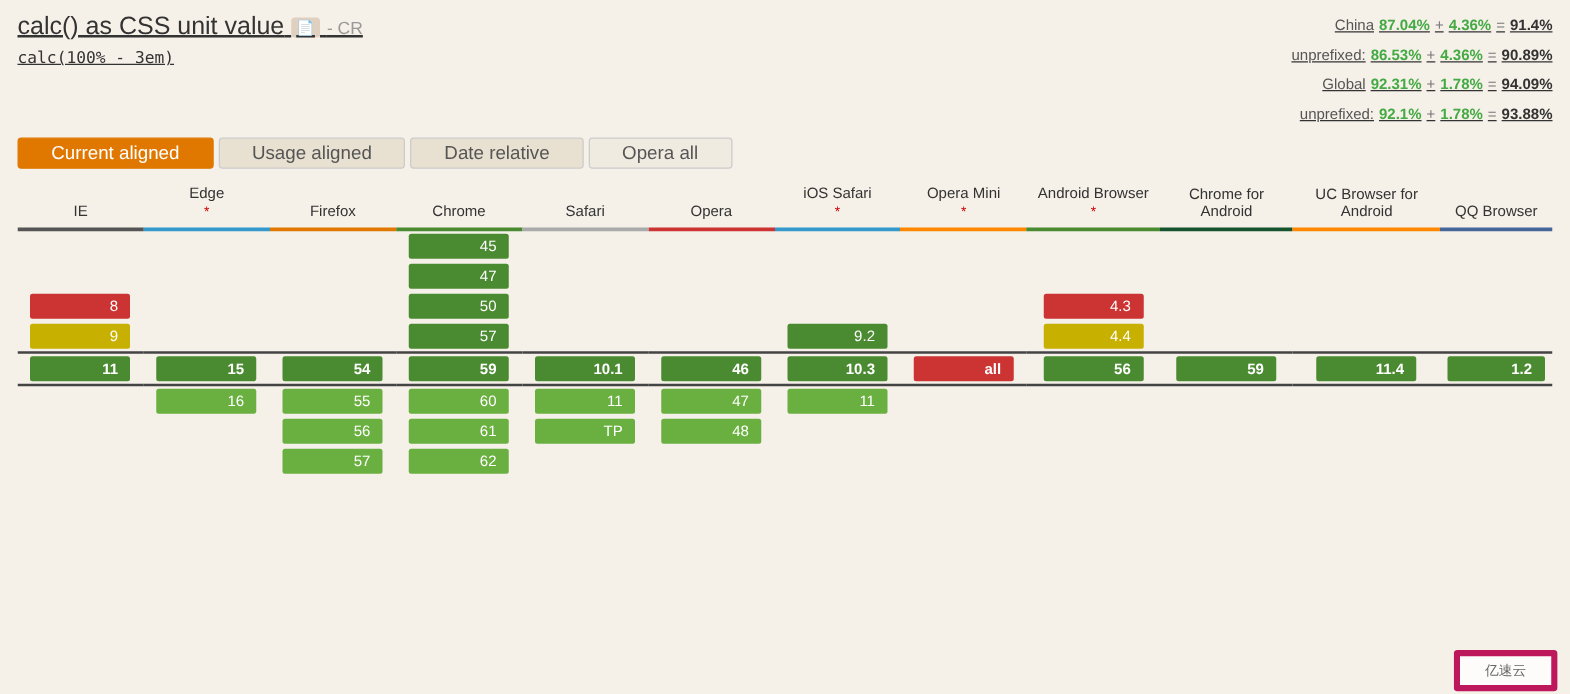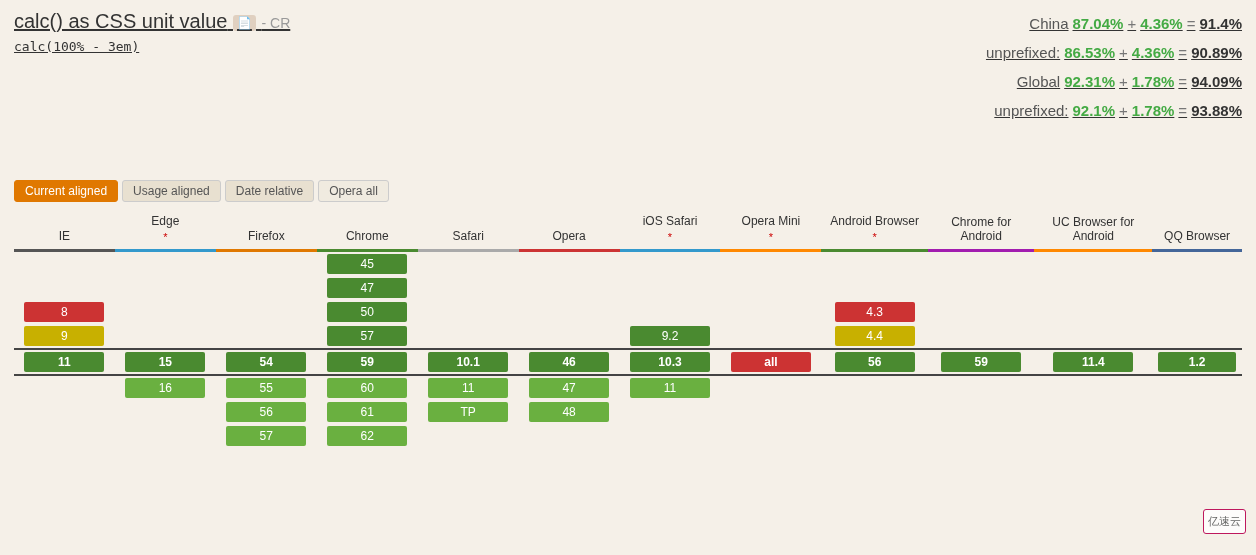--- a/index.html
+++ b/index.html
@@ -60,21 +60,21 @@
     .code-example {
       font-family: monospace;
       font-size: 13px;
       color: #333;
       margin-bottom: 8px;
     }
 
     .stats-panel {
       text-align: right;
       min-width: 320px;
-      font-size: 15px;
+      font-size: 12px;
       line-height: 1.8;
     }
 
     .stats-row {
       display: flex;
       align-items: center;
       justify-content: flex-end;
       gap: 4px;
       margin-bottom: 2px;
     }
@@ -100,28 +100,27 @@
     }
 
     .filter-tabs {
       display: flex;
       gap: 4px;
       margin-bottom: 8px;
       align-items: center;
     }
 
     .filter-tab {
-      padding: 3px 10px;
+      padding: 3px 26px;
       border-radius: 3px;
       cursor: pointer;
-      font-size: 12px;
+      font-size: 15px;
       border: 1px solid #ccc;
       background: #e8e0d0;
       color: #555;
-      margin-top: 48px;
     }
 
     .filter-tab.active {
       background: #e07800;
       color: white;
       border-color: #e07800;
     }
 
     .filter-tab.show-all {
       border: 1px solid #ccc;
@@ -168,22 +167,22 @@
     .col-opera { width: 90px; border-bottom-color: #cc0000; }
     .col-ios-safari { width: 90px; border-bottom-color: #3399cc; }
     .col-opera-mini { width: 90px; border-bottom-color: #f80; }
     .col-android { width: 90px; border-bottom-color: #4a4; }
     .col-chrome-android { width: 90px; border-bottom-color: #4a4; }
     .col-uc { width: 90px; border-bottom-color: #f80; }
     .col-qq { width: 90px; border-bottom-color: #44a; }
 
     .version-cell {
       display: block;
-      text-align: center;
-      padding: 3px 0;
+      text-align: right;
+      padding: 3px 10px;
       margin: 1px auto;
       border-radius: 2px;
       font-size: 12px;
       min-width: 55px;
       max-width: 80px;
       width: 90%;
       color: white;
     }
 
     .cell-green { background: #4a8a30; }
@@ -201,25 +200,25 @@
       font-weight: bold;
     }
 
     .version-cell.current-red {
       background: #cc3333;
       font-weight: bold;
     }
 
     .watermark {
       position: fixed;
-      bottom: 21px;
+      bottom: 2px;
       right: 10px;
       background: rgba(255,255,255,0.8);
-      border: 1px solid #be185d;
-      padding: 4px 4px;
+      border: 5px solid #be185d;
+      padding: 4px 20px;
       font-size: 11px;
       color: #666;
       border-radius: 3px;
     }
 
     .th-inner { display: flex; flex-direction: column; align-items: center; justify-content: flex-end; gap: 3px; }
   </style>
 </head>
 <body>
 
@@ -337,21 +336,21 @@
                 <span>Opera Mini</span>
                 <span class="asterisk">*</span>
               </div>
             </th>
           <th class="col-android" style="border-bottom:3px solid #4a8a30">
               <div class="th-inner">
                 <span>Android Browser</span> 
                 <span class="asterisk">*</span>
               </div>
             </th>
-          <th class="col-chrome-android" style="border-bottom:3px solid #a21caf">
+          <th class="col-chrome-android" style="border-bottom:3px solid #14532d">
               <div class="th-inner">
                 <span>Chrome for Android</span>
               </div>
             </th>
           <th class="col-uc" style="border-bottom:3px solid #f80">
               <div class="th-inner">
                 <span>UC Browser for Android</span>
               </div>
             </th>
           <th class="col-qq" style="border-bottom:3px solid #446699">

